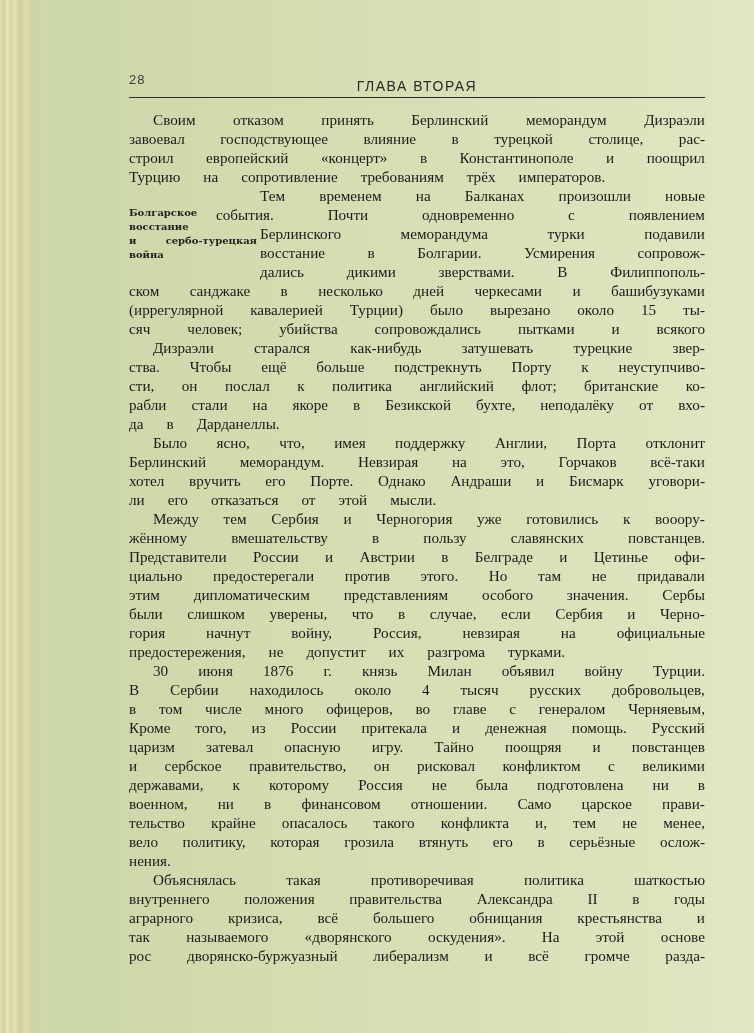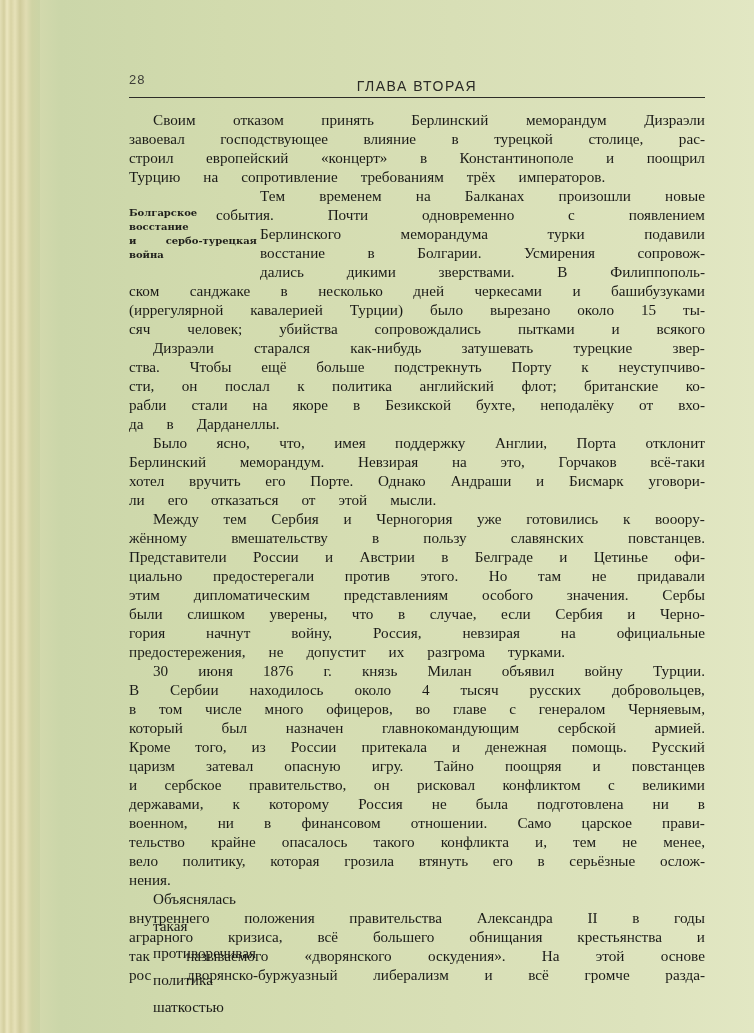--- a/index.html
+++ b/index.html
@@ -409,28 +409,20 @@
           <span>числе</span>
           <span>много</span>
           <span>офицеров,</span>
           <span>во</span>
           <span>главе</span>
           <span>с</span>
           <span>генералом</span>
           <span>Черняевым,</span>
         </div>
         <div class="flex-line">
-          <span>который</span>
-          <span>был</span>
-          <span>назначен</span>
-          <span>главнокомандующим</span>
-          <span>сербской</span>
-          <span>армией.</span>
-        </div>
-        <div class="flex-line">
           <span>Кроме</span>
           <span>того,</span>
           <span>из</span>
           <span>России</span>
           <span>притекала</span>
           <span>и</span>
           <span>денежная</span>
           <span>помощь.</span>
           <span>Русский</span>
         </div>
@@ -495,21 +487,21 @@
           <span>его</span>
           <span>в</span>
           <span>серьёзные</span>
           <span>ослож-</span>
         </div>
         <div class="flex-line last">
           <span>нения.</span>
         </div>
       </div>
       <div class="para">
-        <div class="flex-line" style="padding-left: 24px; flex-direction: column;">
+        <div class="flex-line" style="padding-left: 24px;">
           <span>Объяснялась</span>
           <span>такая</span>
           <span>противоречивая</span>
           <span>политика</span>
           <span>шаткостью</span>
         </div>
         <div class="flex-line">
           <span>внутреннего</span>
           <span>положения</span>
           <span>правительства</span>

